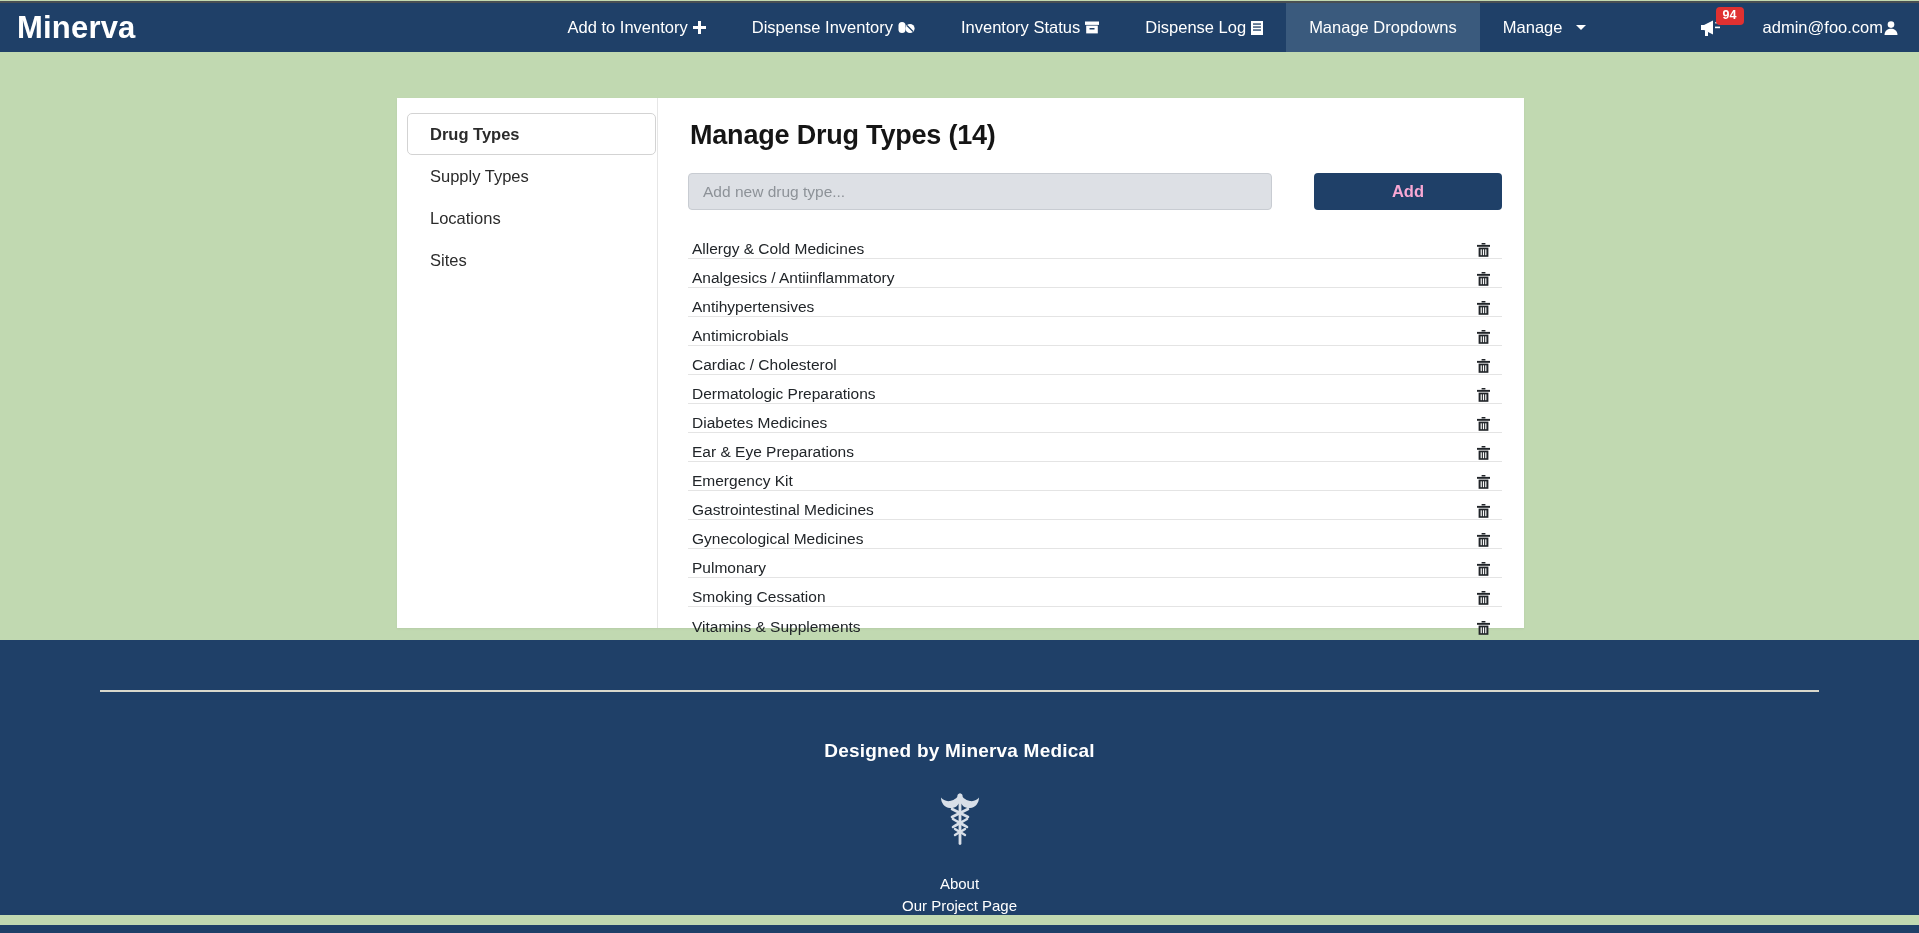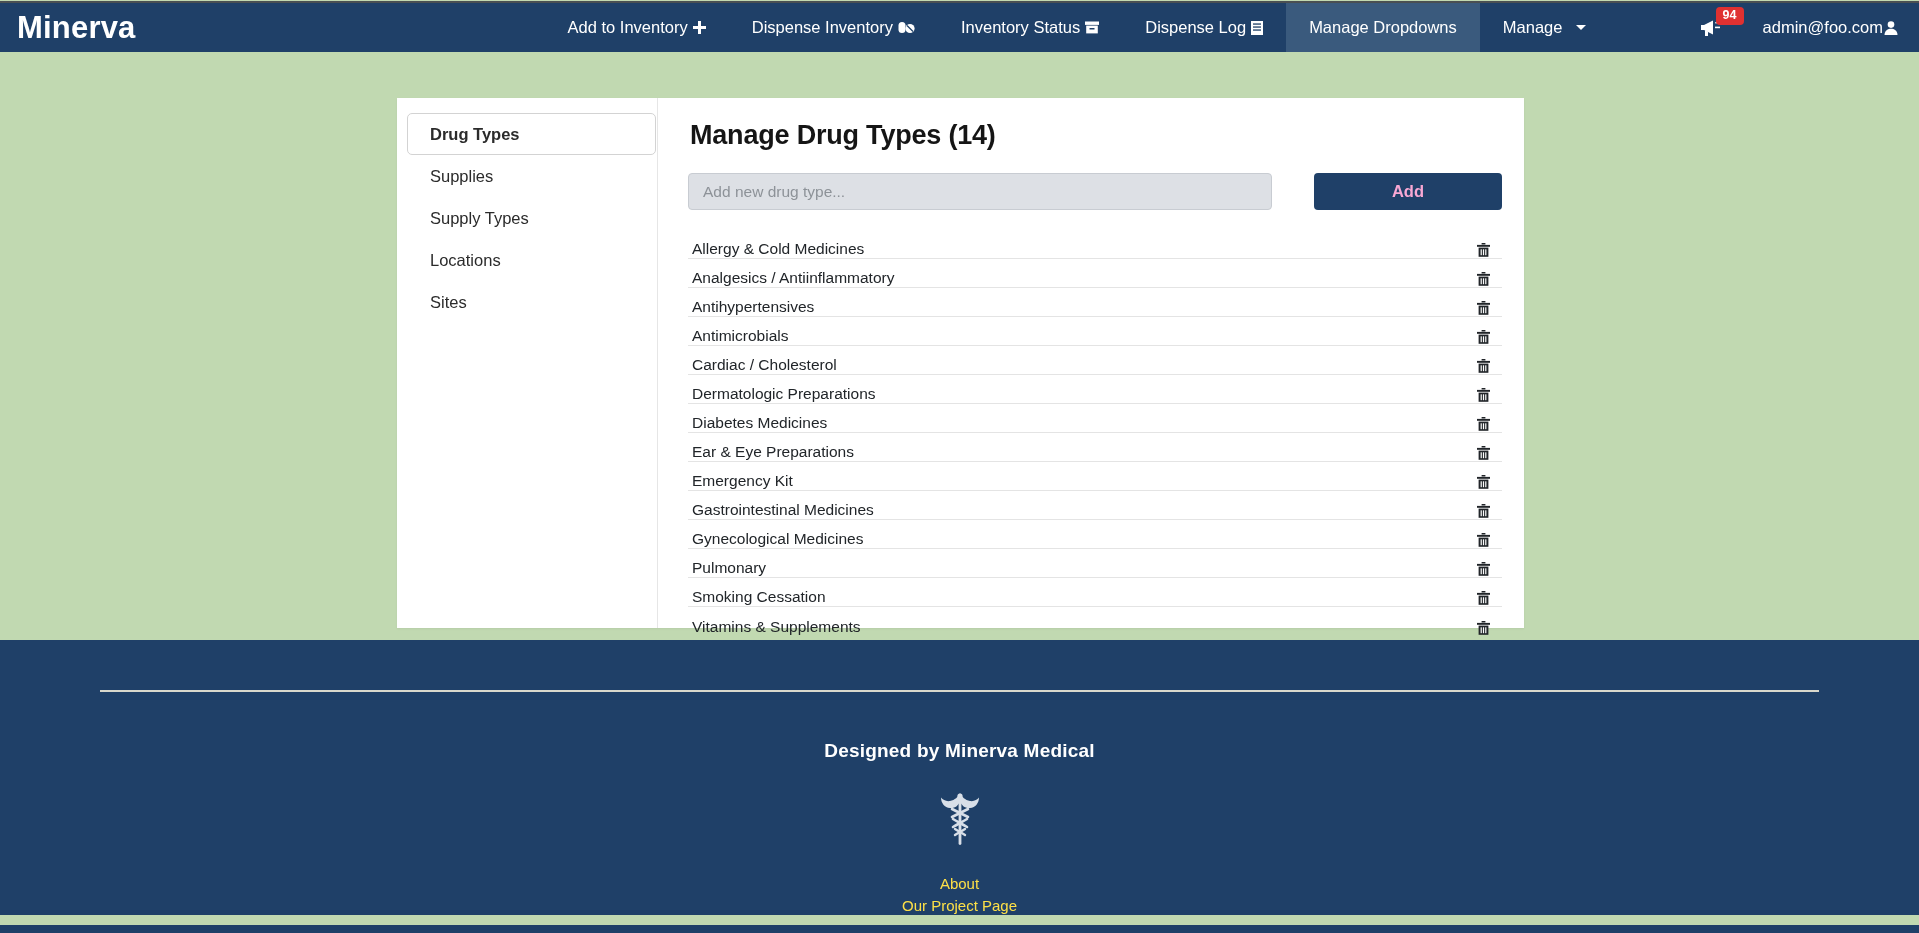--- a/index.html
+++ b/index.html
@@ -244,21 +244,21 @@
     justify-content: center;
   }
   .footer-links {
     position: absolute;
     top: 233px;
     left: 0; right: 0;
     font-size: 15px;
     line-height: 1.45;
   }
   .footer-links a {
-    color: #fde047;
+    color: #ffffff;
     text-decoration: none;
     display: block;
     cursor: pointer;
   }
   .bottom-strip {
     position: absolute;
     bottom: 0; left: 0;
     width: 1919px;
     height: 8px;
     background: #1f4068;
@@ -355,23 +355,20 @@
       </div>
 
     </div>
   </div>
 
   <div class="card">
 
     <div class="sidebar">
       <div class="side-item active">
         <span>Drug Types</span>
-      </div>
-      <div class="side-item">
-        <span>Supplies</span>
       </div>
       <div class="side-item">
         <span>Supply Types</span>
       </div>
       <div class="side-item">
         <span>Locations</span>
       </div>
       <div class="side-item">
         <span>Sites</span>
       </div>

